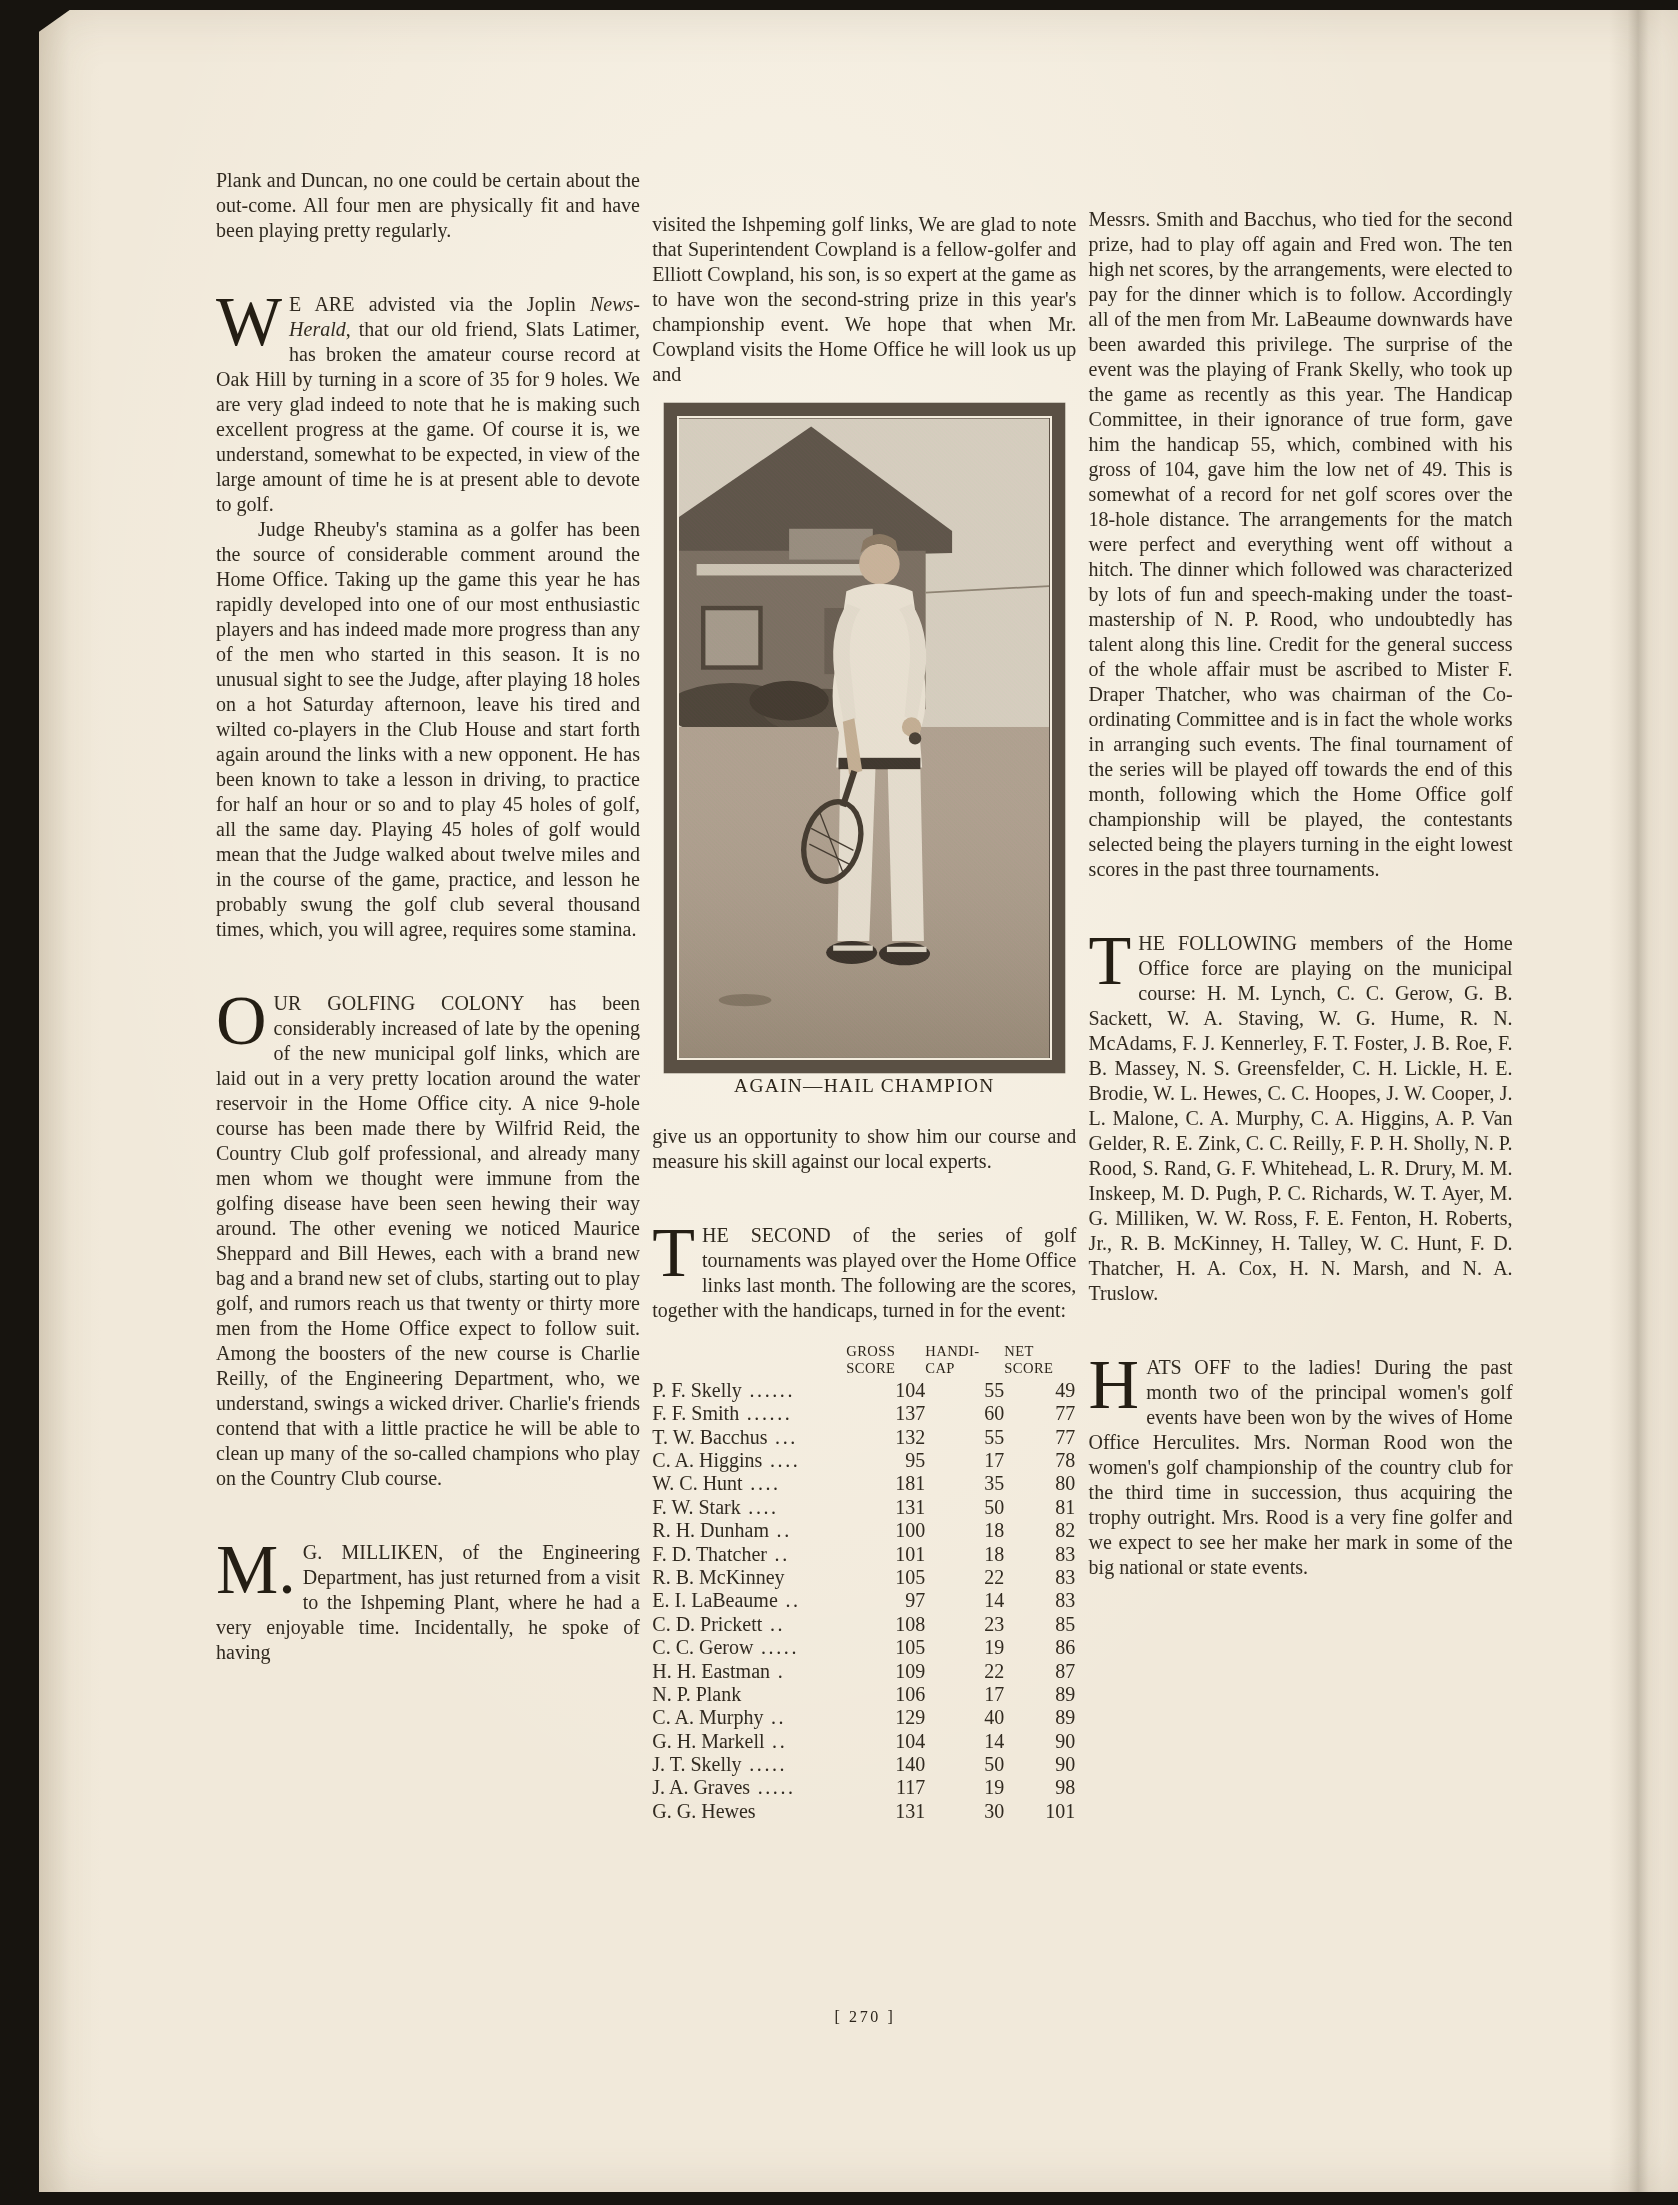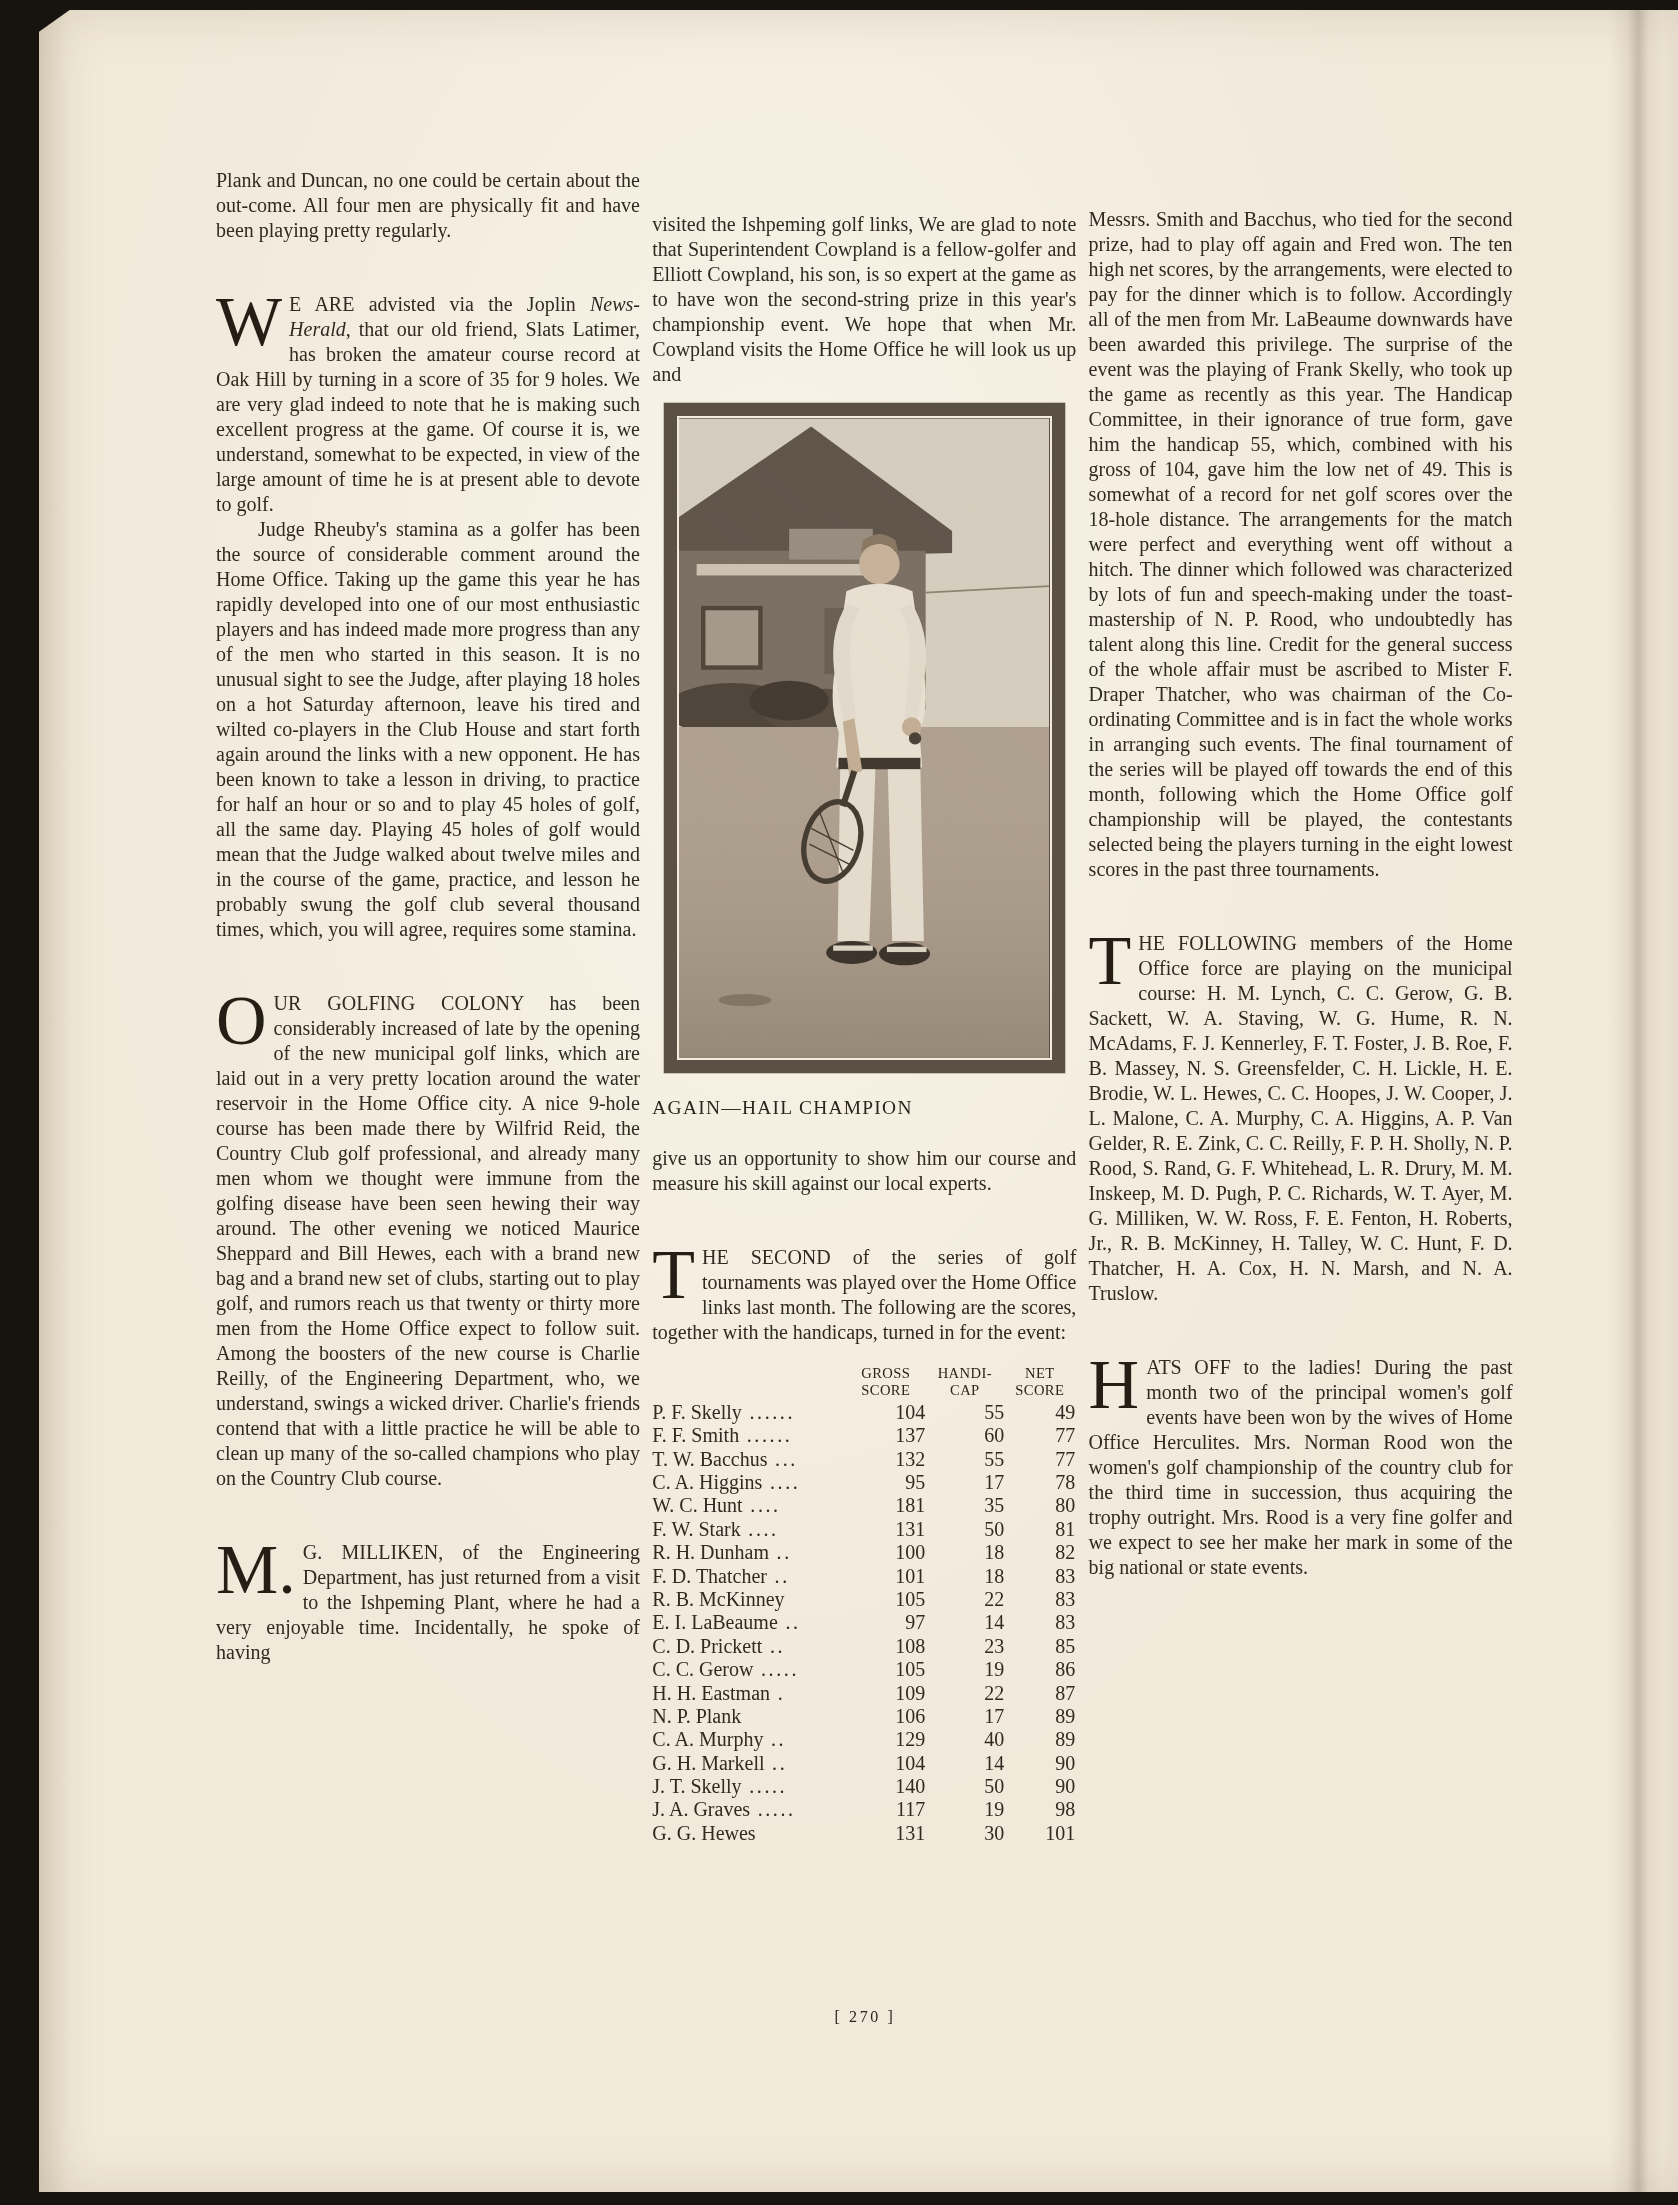--- a/index.html
+++ b/index.html
@@ -50,34 +50,34 @@
   }
   .photo-inner{
     position:relative;border:2.2px solid #f3ecdd;line-height:0;
   }
   .photo-inner::after{ 
     content:"";position:absolute;inset:0;
     background:repeating-linear-gradient(45deg, rgba(150,70,120,.045) 0 1.3px, rgba(70,90,60,.04) 1.3px 2.6px);
     pointer-events:none;
   }
   .caption-title{
-    margin-top:22px;text-align:left;font-size:19.4px;letter-spacing:1.3px;color:#2c251b;
+    text-align:center;font-size:19.4px;letter-spacing:1.3px;color:#2c251b;
   }
   .caption-body{
     margin:4.4px auto 0 auto;width:86%;text-align:center;
     font-size:17px;line-height:21px;color:#312a20;
   }
   .after-photo{margin-top:25.6px;}
 
   
   .scores{margin-top:20px;}
   .thead{display:grid;grid-template-columns:194px 79px 79px 71px;}
   .thead .spacer{}
   .th{
-    text-align:center;font-size:14.6px;line-height:17.6px;letter-spacing:0.4px;color:#2c251b;
+    text-align:left;font-size:14.6px;line-height:17.6px;letter-spacing:0.4px;color:#2c251b;
     align-self:end;
   }
   .tr{display:grid;grid-template-columns:194px 79px 79px 71px;height:23.4px;align-items:baseline;}
   .td{font-size:20px;color:#312a20;white-space:nowrap;}
   .td.num{text-align:right;font-family:Liberation Serif, serif;}
   .dots{letter-spacing:2.6px;}
 
   
   .pageno{
     position:absolute;left:177px;width:1298px;top:1998px;

